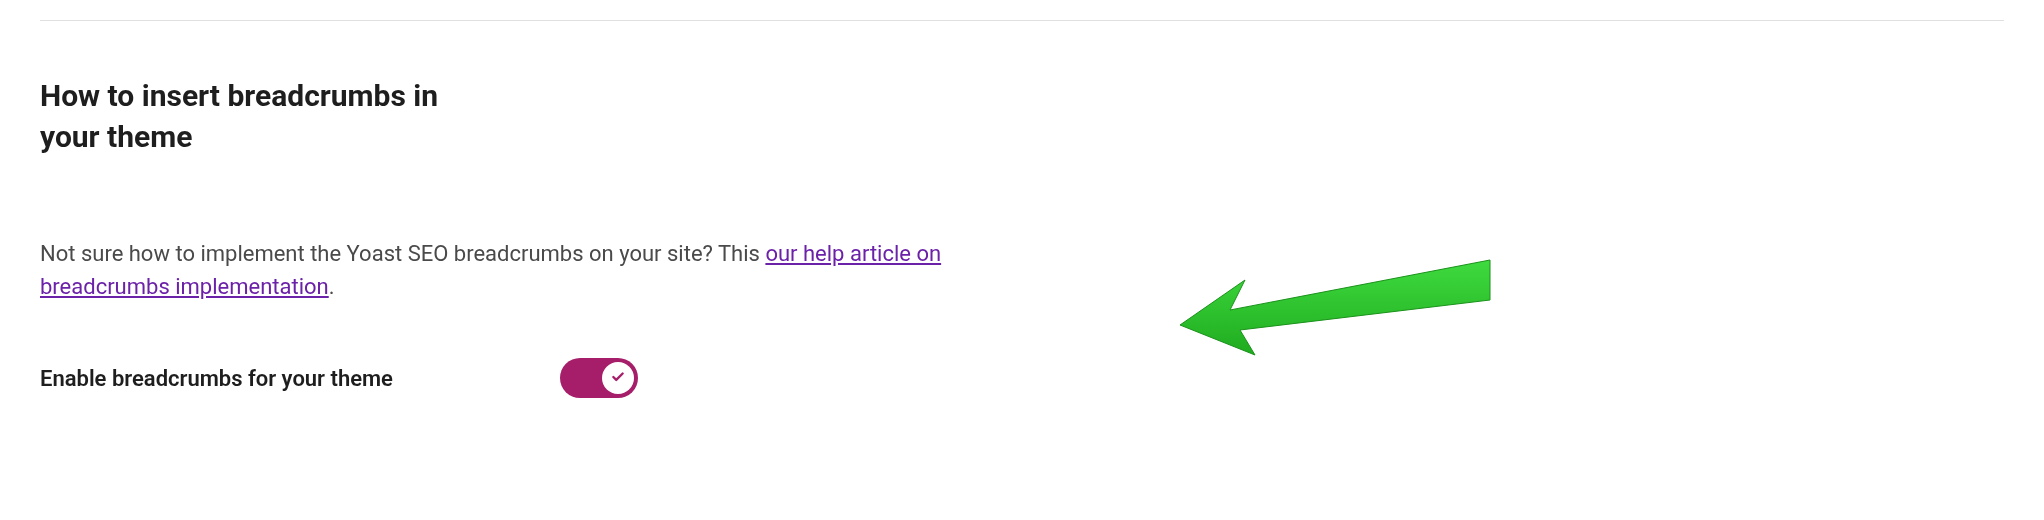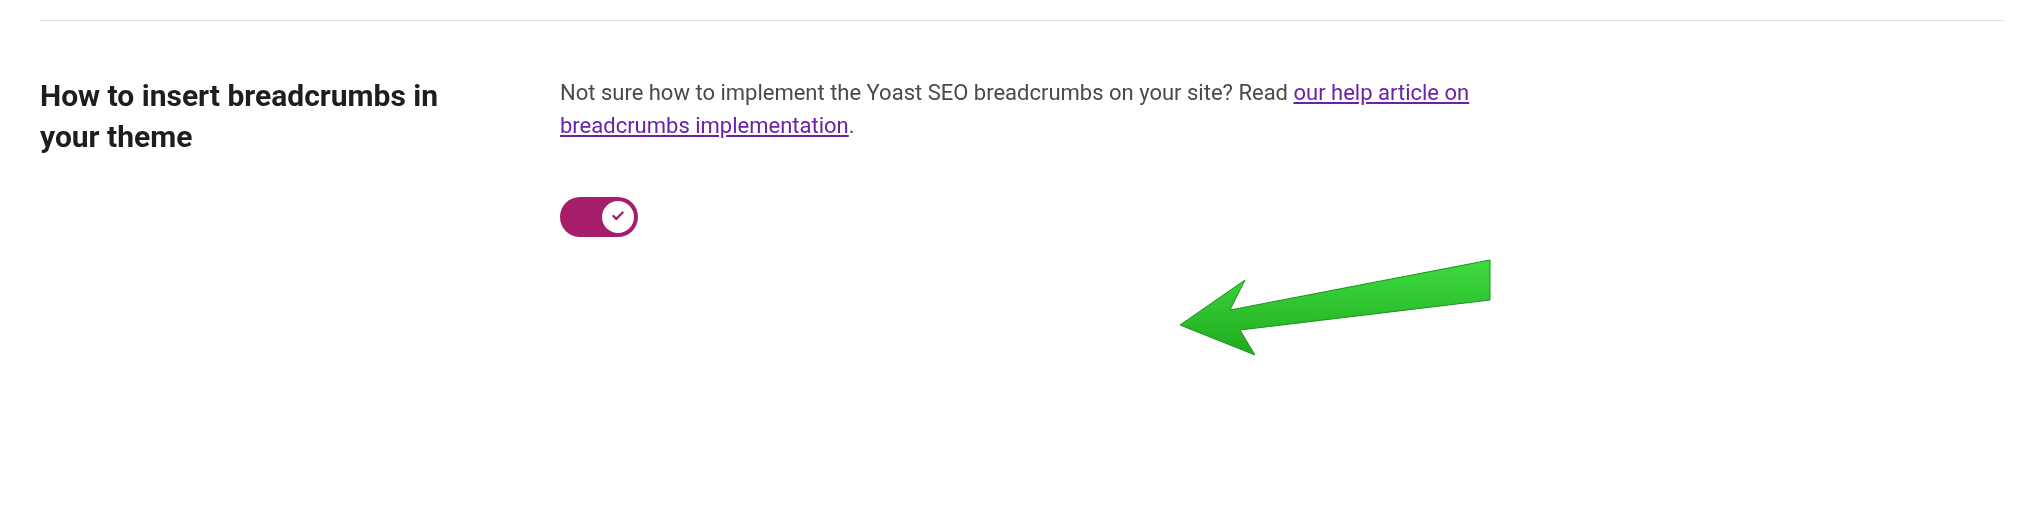--- a/index.html
+++ b/index.html
@@ -23,20 +23,21 @@
       height: 1px;
       background: #e0e0e0;
       margin-top: 20px;
       margin-bottom: 55px;
       margin-left: 0;
       margin-right: 0;
     }
     .content-row {
       display: flex;
       gap: 80px;
+      flex-direction: column;
     }
     .left-col {
       width: 440px;
       flex-shrink: 0;
     }
     .section-heading {
       font-size: 30px;
       font-weight: 700;
       line-height: 1.35;
       color: #1e1e1e;
@@ -105,25 +106,26 @@
 <div class="container">
   <div class="divider"></div>
 
   <div class="content-row">
     <div class="left-col">
       <h2 class="section-heading">How to insert breadcrumbs in your theme</h2>
     </div>
 
     <div class="right-col">
       <p class="description">
-        <span>Not sure how to implement the Yoast SEO breadcrumbs on your site? Read </span><a href="#">our help article on breadcrumbs implementation</a><span>.</span>
+        <span>Not sure how to implement the Yoast SEO breadcrumbs on your site? This </span><a href="#">our help article on breadcrumbs implementation</a><span>.</span>
       </p>
 
 
       <div class="toggle-row">
+        <div class="toggle-label">Enable breadcrumbs for your theme</div>
         <div class="toggle">
           <div class="toggle-knob">
             <span>
               <svg viewBox="0 0 24 24" fill="none" stroke="#a61e69" stroke-width="4" stroke-linecap="round" stroke-linejoin="round">
                 <polyline points="20 6 9 17 4 12"></polyline>
               </svg>
             </span>
           </div>
         </div>
       </div>

